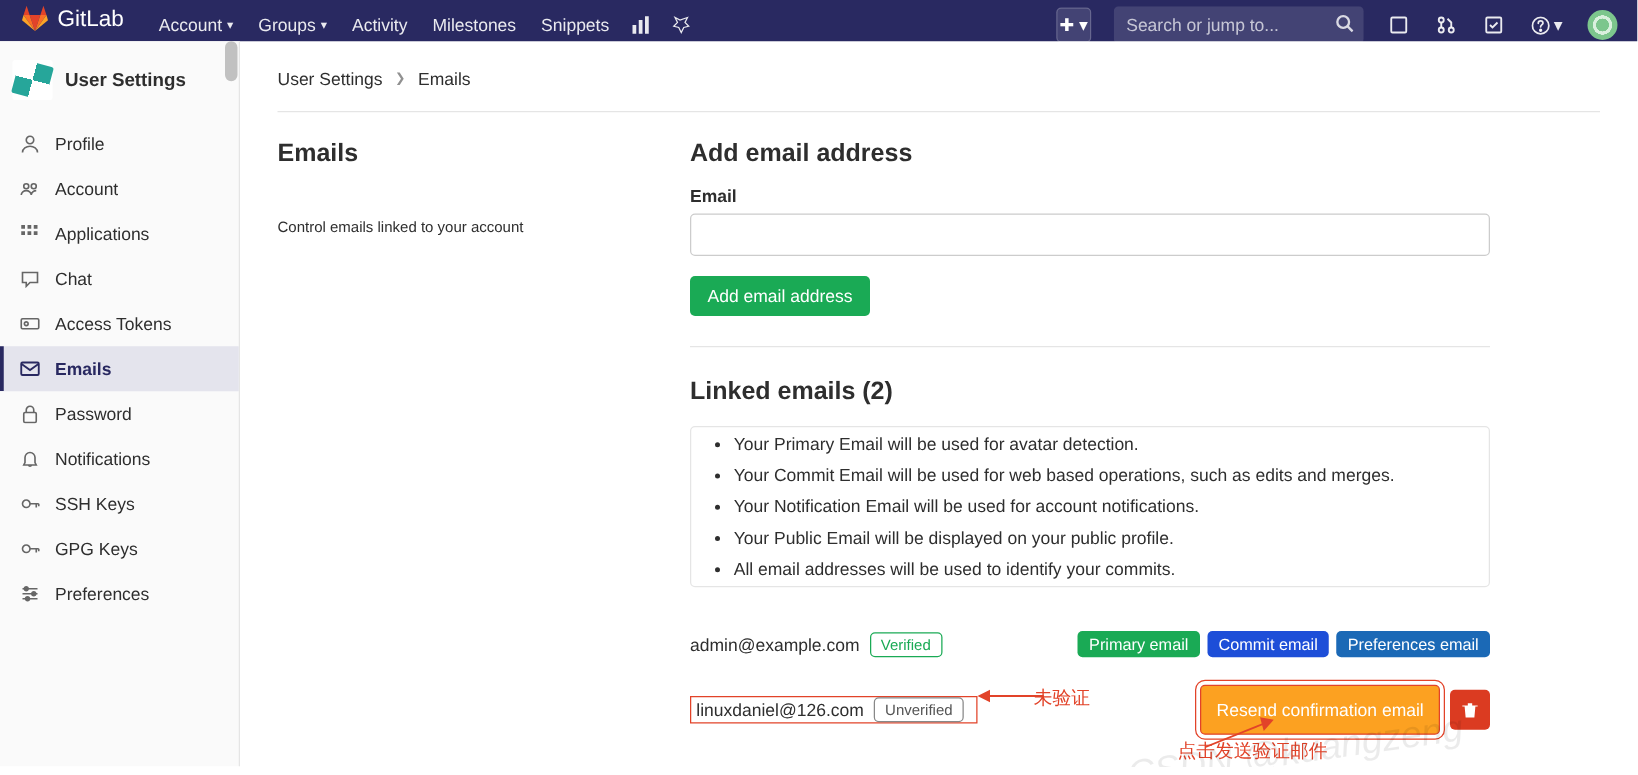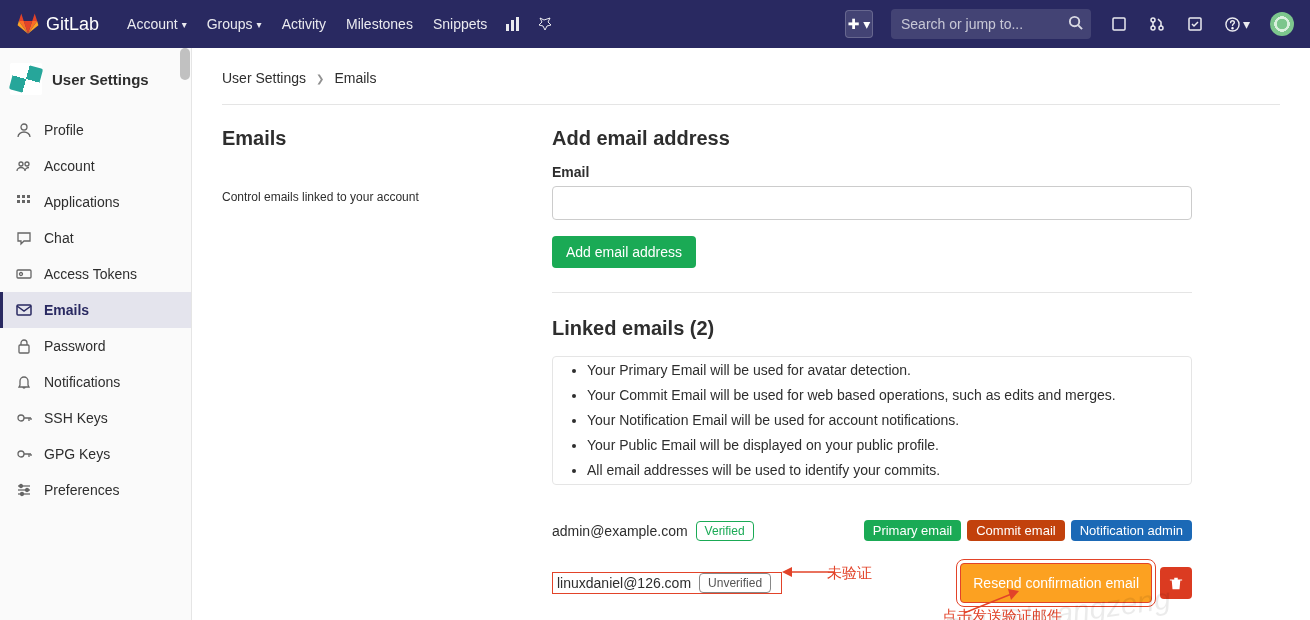--- a/index.html
+++ b/index.html
@@ -1,19 +1,19 @@
 <!DOCTYPE html>
 <html><head>
   <meta charset="utf-8">
   <style>
     * { margin: 0; padding: 0; box-sizing: border-box; }
     body { font-family: -apple-system, BlinkMacSystemFont, "Segoe UI", Helvetica, Arial, sans-serif; font-size: 14px; color: #2e2e2e; width: 1310px; height: 620px; overflow: hidden; background: #fff; }
     
     
-    .navbar { height: 48px; background: #292961; display: flex; align-items: center; padding: 12px 8px; color: #fff; }
+    .navbar { height: 33px; background: #292961; display: flex; align-items: flex-start; padding: 0 8px; color: #fff; }
     .navbar-brand { display: flex; align-items: center; padding: 4px 8px; }
     .logo { width: 24px; height: 22px; }
     .brand-text { font-size: 18px; margin-left: 6px; font-weight: 400; }
     .nav-links { display: flex; align-items: center; margin-left: 10px; }
     .nav-link { color: rgba(255,255,255,0.9); padding: 0 10px; height: 40px; display: flex; align-items: center; cursor: pointer; font-size: 14px; }
     .nav-link .chev { margin-left: 4px; font-size: 10px; }
     .nav-icon-link { padding: 0 8px; }
     .navbar-right { margin-left: auto; display: flex; align-items: center; gap: 2px; }
     .plus-btn { width: 28px; height: 28px; background: rgba(255,255,255,0.12); border: 1px solid rgba(255,255,255,0.2); border-radius: 4px; display: flex; align-items: center; justify-content: center; color: #fff; margin-right: 16px; font-size: 14px; }
     .search-box { width: 200px; height: 30px; background: rgba(255,255,255,0.12); border: none; border-radius: 4px; color: rgba(255,255,255,0.8); padding: 0 30px 0 10px; font-size: 14px; }
@@ -57,21 +57,21 @@
     .info-box ul { list-style: disc; padding-left: 18px; }
     .info-box li { padding: 2px 0; font-size: 14px; line-height: 1.5; }
     .email-row { display: flex; align-items: center; padding: 11px 0; font-size: 14px; position: relative; }
     .email-addr { margin-right: 8px; }
     .badge { display: inline-block; padding: 2px 8px; border-radius: 4px; font-size: 12px; border: 1px solid; }
     .badge-verified { border-color: #1aaa55; color: #1aaa55; background: #fff; }
     .badge-unverified { border-color: #888; color: #555; background: #fff; }
     .email-tags { margin-left: auto; display: flex; gap: 6px; }
     .tag { padding: 3px 9px; border-radius: 4px; font-size: 13px; color: #fff; }
     .tag-primary { background: #1aaa55; }
-    .tag-commit { background: #c2410c; }
+    .tag-commit { background: #1d4ed8; }
     .tag-notification { background: #1b69b6; }
     .btn-warning { background: #fca121; border: 1px solid #de7e00; color: #fff; border-radius: 4px; padding: 11px 12px; font-size: 14px; cursor: pointer; margin-left: auto; outline: 2px solid #fc9403; outline-offset: -2px; }
     .btn-danger { background: #db3b21; color: #fff; border: none; border-radius: 4px; width: 32px; height: 32px; display: flex; align-items: center; justify-content: center; cursor: pointer; margin-left: 8px; }
     .red-box { border: 1px solid #e24329; padding-right: 10px; display: inline-flex; align-items: center; }
     .red-box-btn { border: 1px solid #e24329; outline: 1px solid #e24329; outline-offset: 3px; }
     
     
     .annotation { position: absolute; color: #e24329; font-size: 15px; font-family: "SimSun", serif; pointer-events: none; }
     .arrow { position: absolute; pointer-events: none; }
     .watermark { position: absolute; bottom: -20px; right: 20px; font-size: 30px; color: rgba(0,0,0,0.08); font-style: italic; pointer-events: none; transform: rotate(-8deg); }
@@ -308,21 +308,21 @@
             <li>All email addresses will be used to identify your commits.</li>
           </ul>
         </div>
 
         <div class="email-row">
           <span class="email-addr">admin@example.com</span>
           <span class="badge badge-verified">Verified</span>
           <div class="email-tags">
             <span class="tag tag-primary">Primary email</span>
             <span class="tag tag-commit">Commit email</span>
-            <span class="tag tag-notification">Notification admin</span>
+            <span class="tag tag-notification">Preferences email</span>
           </div>
         </div>
 
         <div class="email-row" style="position:relative;">
           <span class="red-box">
             <span class="email-addr" style="padding-left:4px;">linuxdaniel@126.com</span>
             <span class="badge badge-unverified">Unverified</span>
           </span>
           <button class="btn-warning red-box-btn">Resend confirmation email</button>
           <button class="btn-danger">

